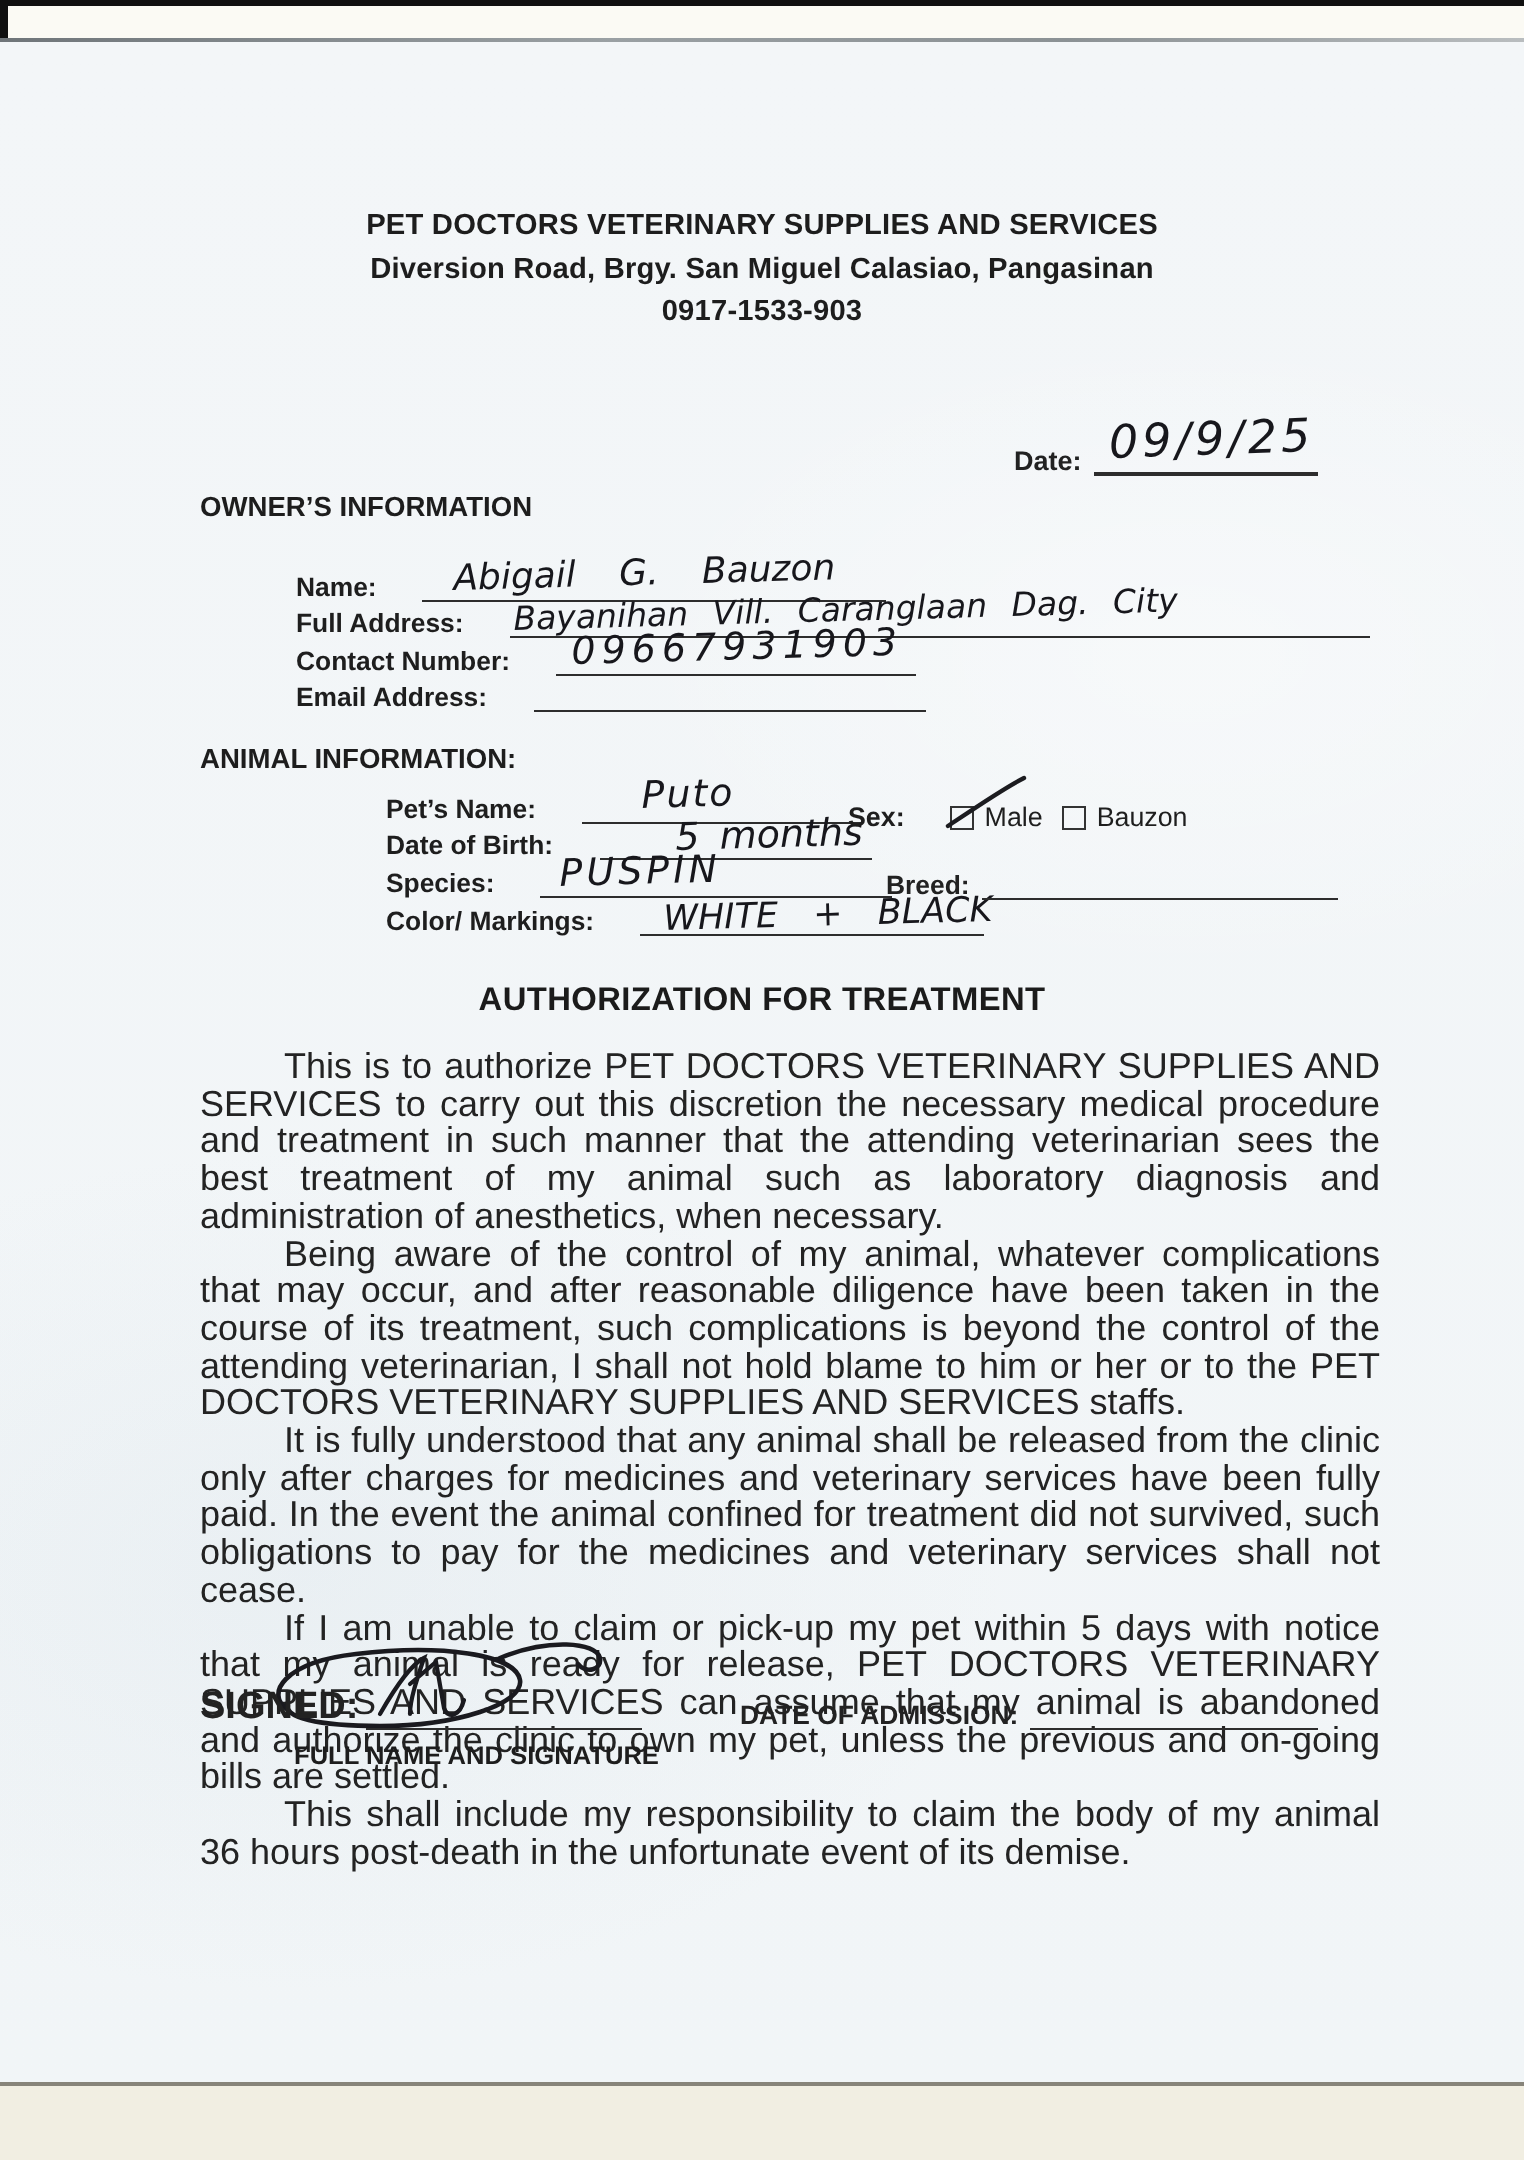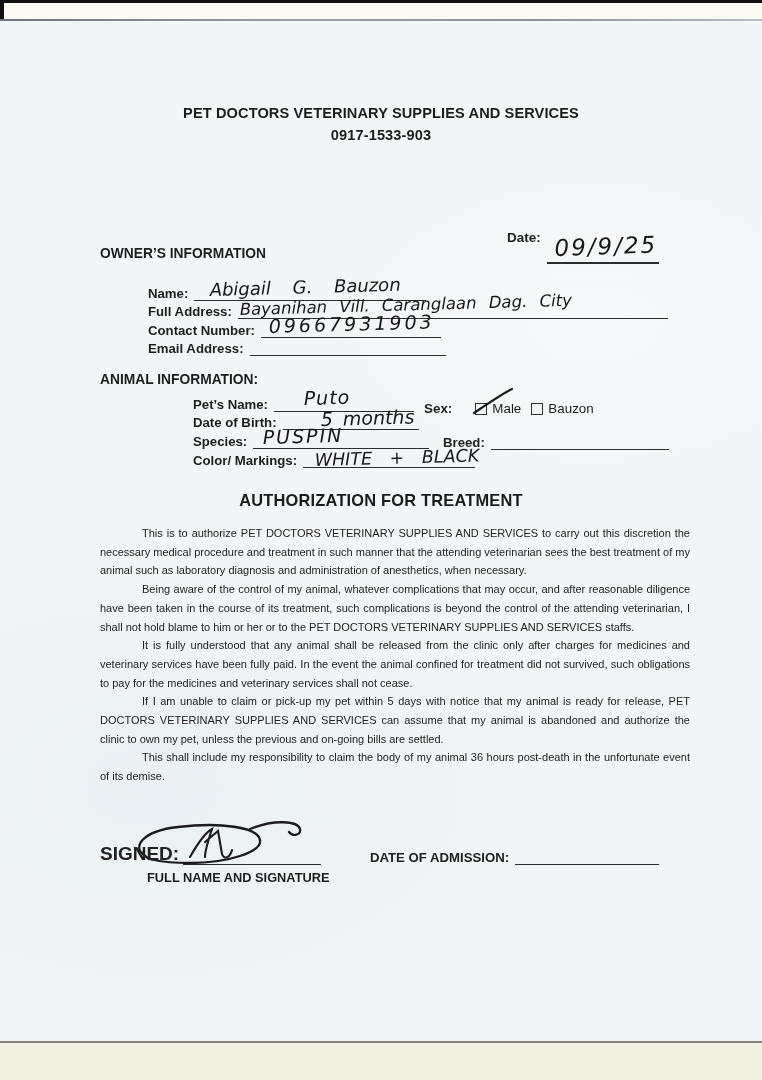--- a/index.html
+++ b/index.html
@@ -43,27 +43,27 @@
   }
   .sec-head{
     position:absolute;left:100px;font-weight:700;font-size:13.8px;color:#1d1d1d;
   }
   .auth-title{
     position:absolute;top:470px;left:0;width:100%;text-align:center;
     font-weight:700;font-size:16.4px;color:#1b1b1b;letter-spacing:.2px;
   }
   .body-text{
     position:absolute;top:503px;left:100px;width:590px;
-    font-size:11px;line-height:18.7px;text-align:justify;color:#232323;
+    font-size:18px;line-height:18.7px;text-align:justify;color:#232323;
   }
   .body-text p{margin:0;text-indent:42px;}
 
   
   .rows{position:absolute;}
-  .frow{display:flex;align-items:flex-end;}
+  .frow{display:flex;align-items:flex-end;gap:17px;}
   .owner-rows .frow{height:18.5px;}
   .animal-rows .frow{height:18.7px;margin-left:45px;}
   .frow .lbl{font-weight:700;font-size:13.2px;white-space:nowrap;color:#1e1e1e;}
   .line{
     position:relative;display:inline-block;margin-left:6px;height:100%;
     border-bottom:1.8px solid #2d2d2d;
   }
   
   .hw{
     position:absolute;white-space:nowrap;
@@ -73,21 +73,21 @@
   .hw-date{font-size:23px;bottom:1px;left:8px;letter-spacing:2px;transform:rotate(-2deg);}
   .hw-name{font-size:18px;bottom:0;left:16px;word-spacing:16px;}
   .hw-addr{font-size:16.5px;bottom:-1px;left:2px;word-spacing:7px;}
   .hw-contact{font-size:19px;bottom:0;left:8px;letter-spacing:3px;}
   .hw-pet{font-size:19px;bottom:2px;left:30px;letter-spacing:1px;}
   .hw-dob{font-size:19px;bottom:-1px;left:38px;word-spacing:4px;}
   .hw-species{font-size:19px;bottom:0;left:10px;letter-spacing:2px;}
   .hw-color{font-size:17.5px;bottom:-3px;left:12px;word-spacing:12px;}
 
   
-  .date-row{position:absolute;top:185px;left:507px;display:flex;align-items:flex-start;height:32px;margin-top:24px;}
+  .date-row{position:absolute;top:185px;left:507px;display:flex;align-items:flex-end;height:32px;}
   .date-row .lbl{font-weight:700;font-size:13.5px;}
   .date-row .line{width:112px;border-bottom-width:2px;}
 
   
   .sex-group{position:absolute;left:424px;top:380px;display:flex;align-items:center;font-size:13.4px;color:#1e1e1e;}
   .sex-group .lbl{font-weight:700;margin-right:21px;}
   .cbox{
     position:relative;display:inline-block;width:10px;height:10px;
     border:1.6px solid #333;margin:0 5px 0 2px;box-sizing:content-box;background:transparent;
   }
@@ -109,20 +109,21 @@
 </head>
 <body>
 
 <div class="scan">
   <div class="top-strip"></div>
 
   <div class="sheet">
 
     <div class="header">
       <div>PET DOCTORS VETERINARY SUPPLIES AND SERVICES</div>
+      <div>Diversion Road, Brgy. San Miguel Calasiao, Pangasinan</div>
       <div>0917-1533-903</div>
     </div>
 
     <div class="date-row">
       <span class="lbl">Date:</span>
       <span class="line">
         <span class="hw hw-date">09/9/25</span>
       </span>
     </div>
 

